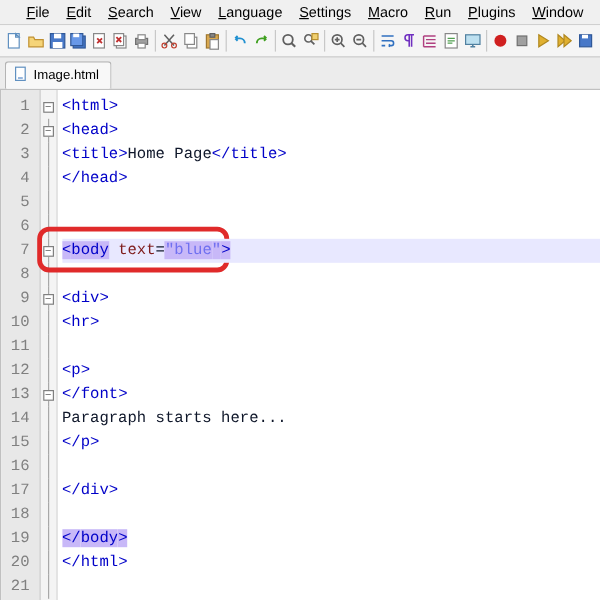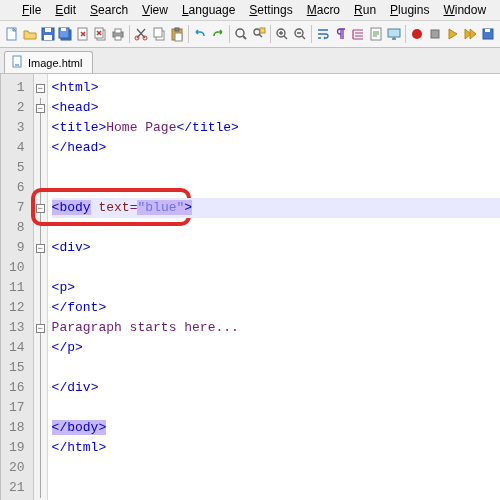--- a/index.html
+++ b/index.html
@@ -115,21 +115,21 @@
 }
 .line {
   height: 20px;
   line-height: 20px;
   white-space: pre;
   position: relative;
 }
 .line.hl { background: #e8e8ff; }
 .tag   { color: #0000c8; }
 .attr  { color: #7f1d1d; }
-.txt   { color: #701a75; }
+.txt   { color: #0f172a; }
 .tag-hl { background: #c8b8f8; color:#0000c8; }
 .str-hl { background: #c8b8f8; color:#7070f0; }
 .callout {
   position: absolute;
   border: 4px solid #e02a2a;
   border-radius: 10px;
   pointer-events: none;
 }
 </style>
 </head>
@@ -430,20 +430,21 @@
 
     <div class="line"></div>
 
     <div class="line hl"><span class="tag-hl">&lt;</span><span class="tag-hl">body</span><span> </span><span class="attr">text</span><span class="txt">=</span><span class="str-hl">"</span><span class="str-hl">blue</span><span class="str-hl">"</span><span class="tag-hl">&gt;</span></div>
 
     <div class="line"></div>
 
     <div class="line"><span class="tag">&lt;</span><span class="tag">div</span><span class="tag">&gt;</span></div>
 
 
+    <div class="line"><span class="tag">&lt;</span><span class="tag">hr</span><span class="tag">&gt;</span></div>
 
     <div class="line"></div>
 
     <div class="line"><span class="tag">&lt;</span><span class="tag">p</span><span class="tag">&gt;</span></div>
 
     <div class="line"><span class="tag">&lt;/</span><span class="tag">font</span><span class="tag">&gt;</span></div>
 
     <div class="line"><span class="txt">Paragraph starts here...</span></div>
 
     <div class="line"><span class="tag">&lt;/</span><span class="tag">p</span><span class="tag">&gt;</span></div>

